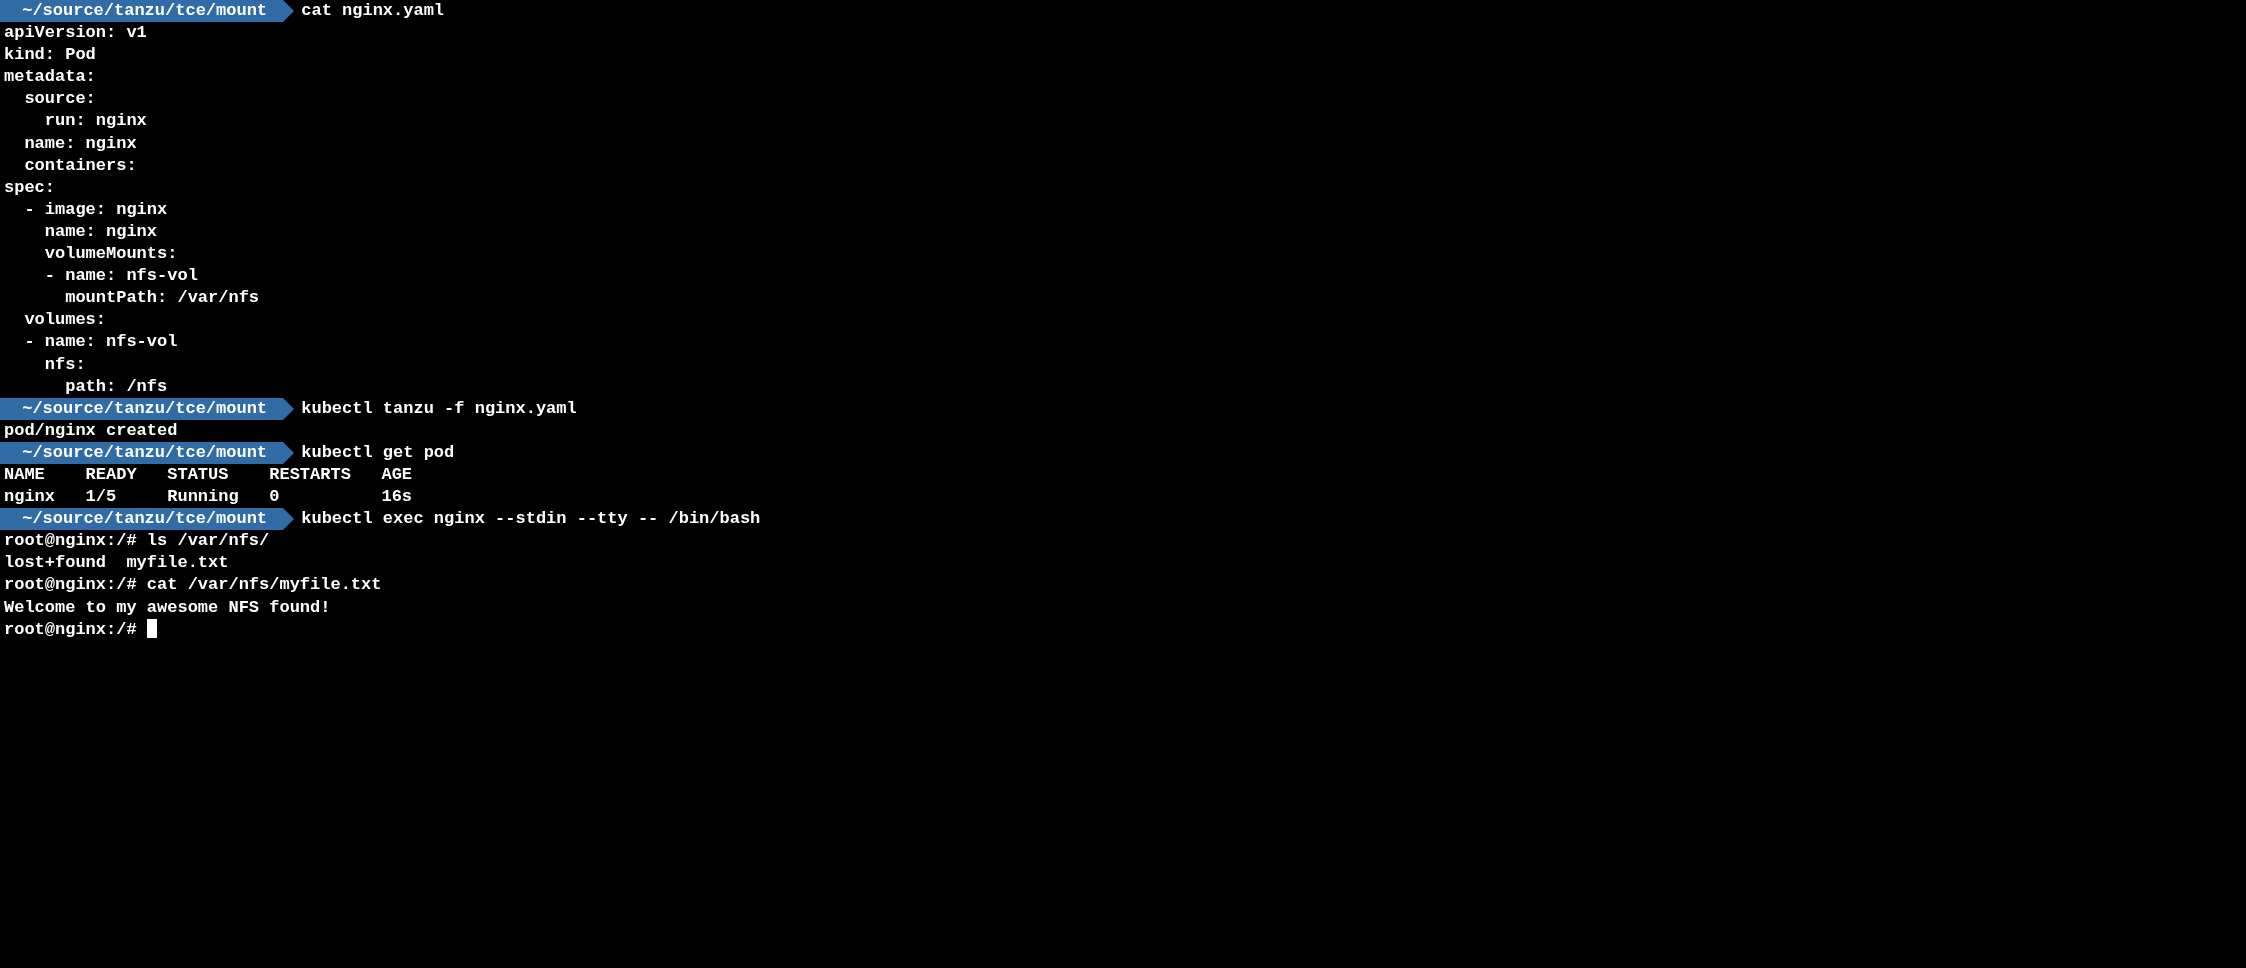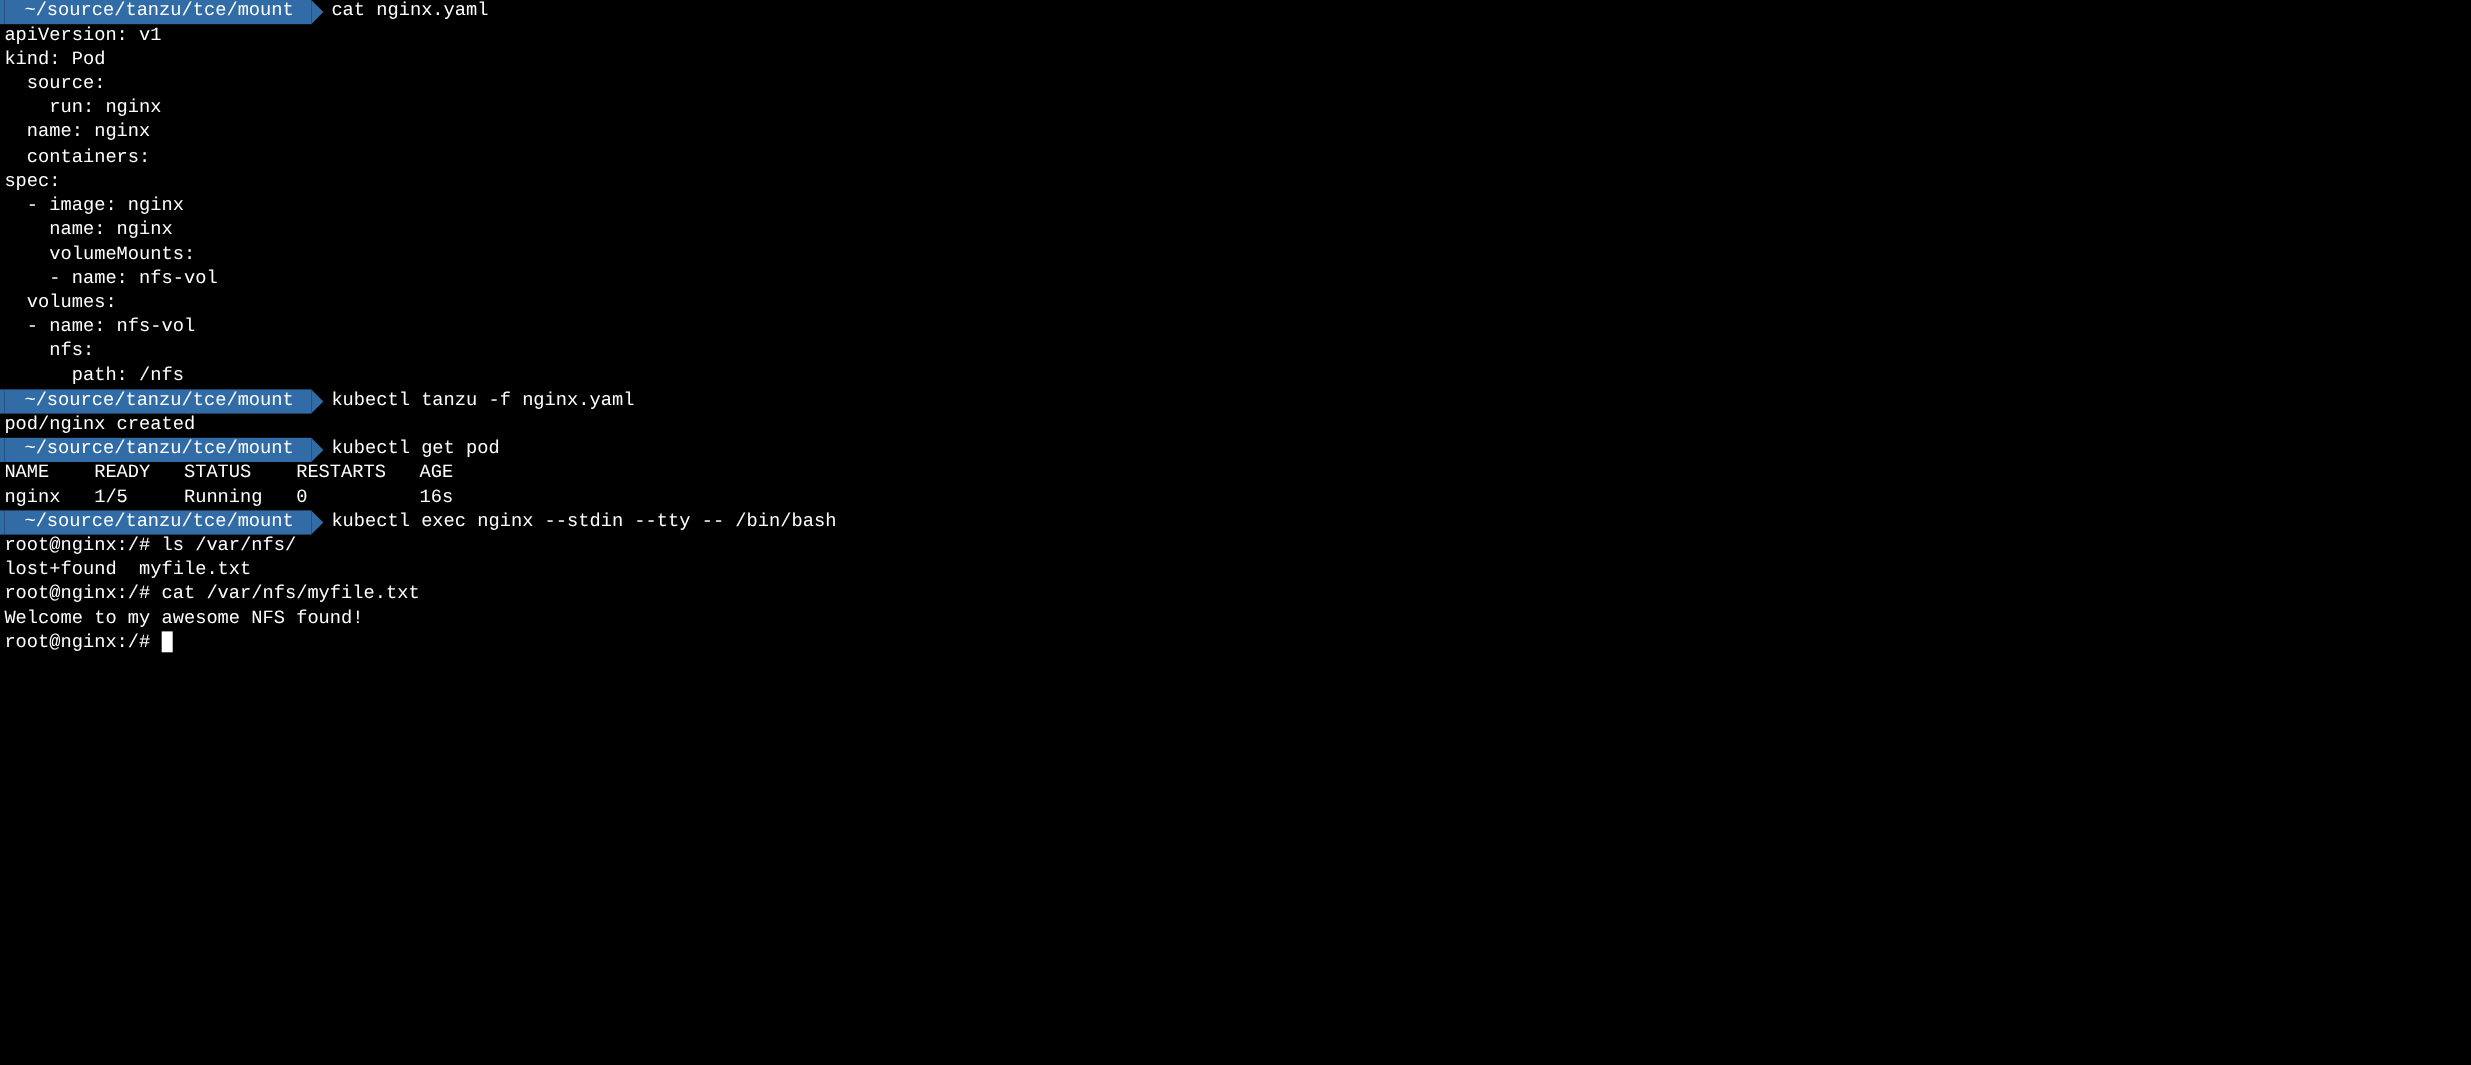--- a/index.html
+++ b/index.html
@@ -12,20 +12,21 @@
       color: #ffffff;
       font-family: 'Menlo', 'Monaco', 'Consolas', 'Courier New', monospace;
       font-size: 17px;
       line-height: 1.3;
       padding: 0;
       width: 2246px;
       min-height: 968px;
     }
     .terminal {
       padding: 0 4px;
+      font-weight: bold;
     }
     .line {
       white-space: pre;
       min-height: 22px;
     }
     .prompt-badge {
       display: inline-block;
       background: #326ca6;
       color: #ffffff;
       padding: 0 6px 0 8px;
@@ -66,29 +67,31 @@
   </style>
 </head>
 <body>
 
 <div class="terminal">
 
   <div class="line"><span class="prompt-badge"> <span>~/source/tanzu/tce/mount</span> </span><span class="cmd">cat nginx.yaml</span></div>
 
   <div class="line">apiVersion: v1</div>
   <div class="line">kind: Pod</div>
+  <div class="line">metadata:</div>
   <div class="line">  source:</div>
   <div class="line">    run: nginx</div>
   <div class="line">  name: nginx</div>
   <div class="line">  containers:</div>
   <div class="line">spec:</div>
   <div class="line">  - image: nginx</div>
   <div class="line">    name: nginx</div>
   <div class="line">    volumeMounts:</div>
   <div class="line">    - name: nfs-vol</div>
+  <div class="line">      mountPath: /var/nfs</div>
   <div class="line">  volumes:</div>
   <div class="line">  - name: nfs-vol</div>
   <div class="line">    nfs:</div>
   <div class="line">      path: /nfs</div>
 
   <div class="line"><span class="prompt-badge"> <span>~/source/tanzu/tce/mount</span> </span><span class="cmd">kubectl tanzu -f nginx.yaml</span></div>
 
   <div class="line">pod/nginx created</div>
 
   <div class="line"><span class="prompt-badge"> <span>~/source/tanzu/tce/mount</span> </span><span class="cmd">kubectl get pod</span></div>

